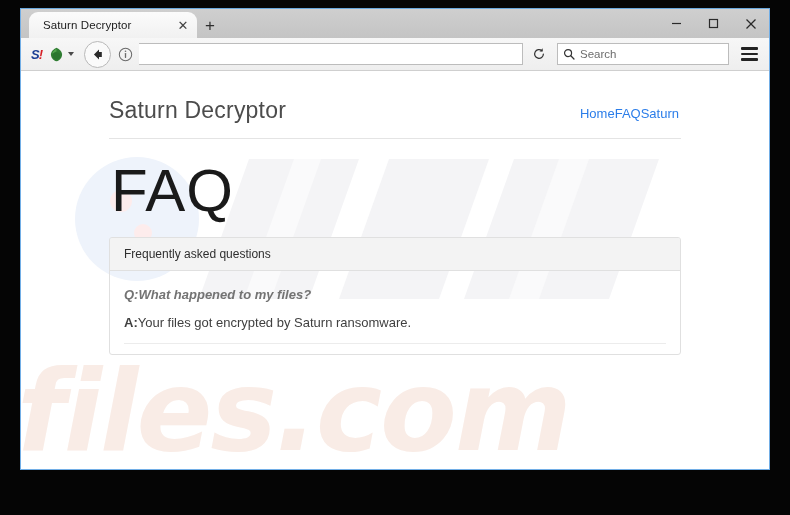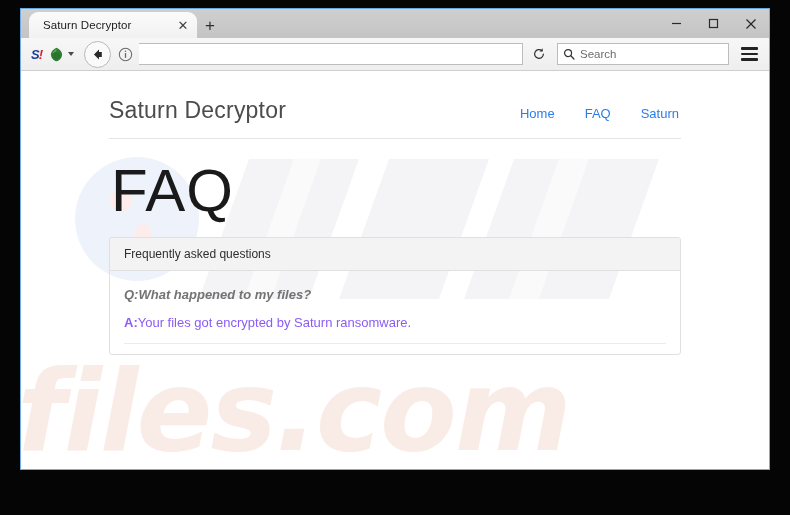--- a/index.html
+++ b/index.html
@@ -247,21 +247,20 @@
   #site-brand {
     font-size: 23px;
     font-weight: 400;
     color: #4c4c4c;
     letter-spacing: .2px;
     font-family: "Liberation Sans", sans-serif;
   }
   #site-nav-links {
     display: flex;
     align-items: baseline;
-    gap: 30px;
     padding-right: 2px;
   }
   .nav-link {
     font-size: 13px;
     color: #2b7de9;
     text-decoration: none;
     font-weight: 400;
   }
 
   
@@ -298,21 +297,21 @@
     font-size: 13px;
     color: #737373;
     font-style: italic;
     font-weight: bold;
     margin-bottom: 8px;
     line-height: 1.5;
   }
   .faq-question .qa-label { font-style: italic; font-weight: bold; }
   .faq-answer {
     font-size: 13px;
-    color: #8b5cf6;
+    color: #404040;
     line-height: 1.5;
     font-weight: normal;
   }
   .faq-answer .qa-label { font-weight: bold; }
   .faq-rule {
     border: none;
     border-top: 1px solid #ececec;
     margin: 11px 0 0 0;
   }
 </style>

